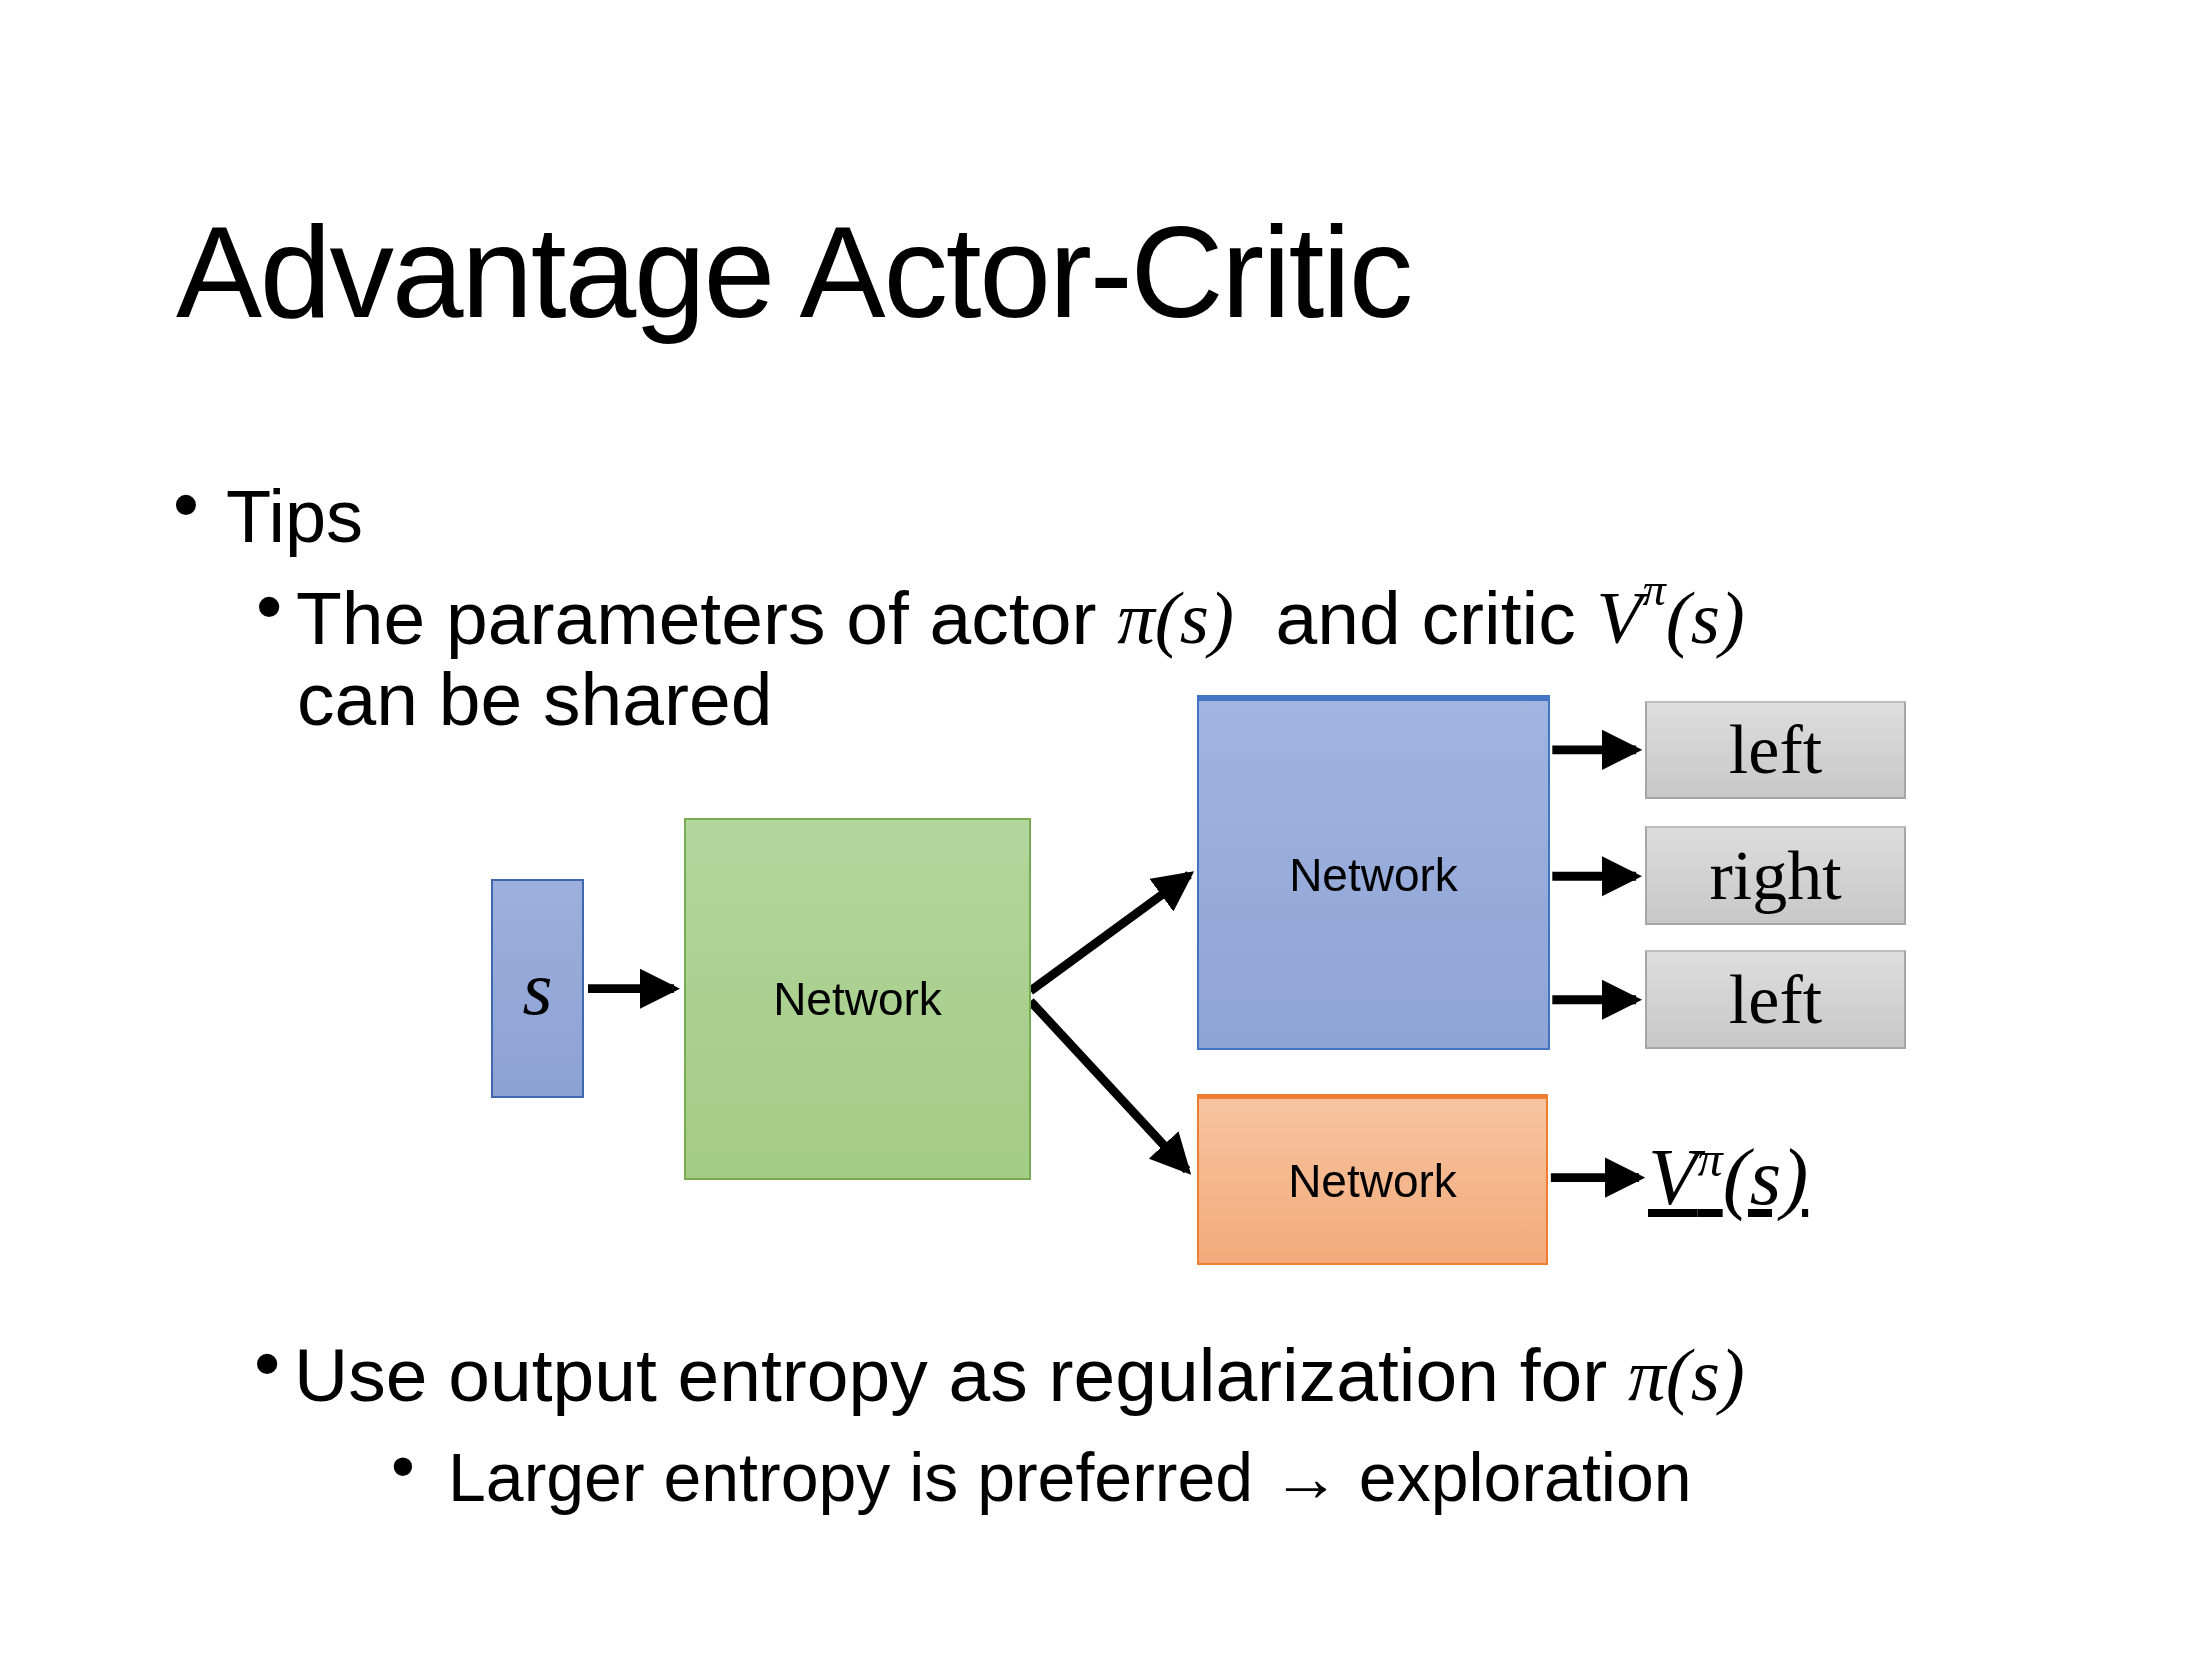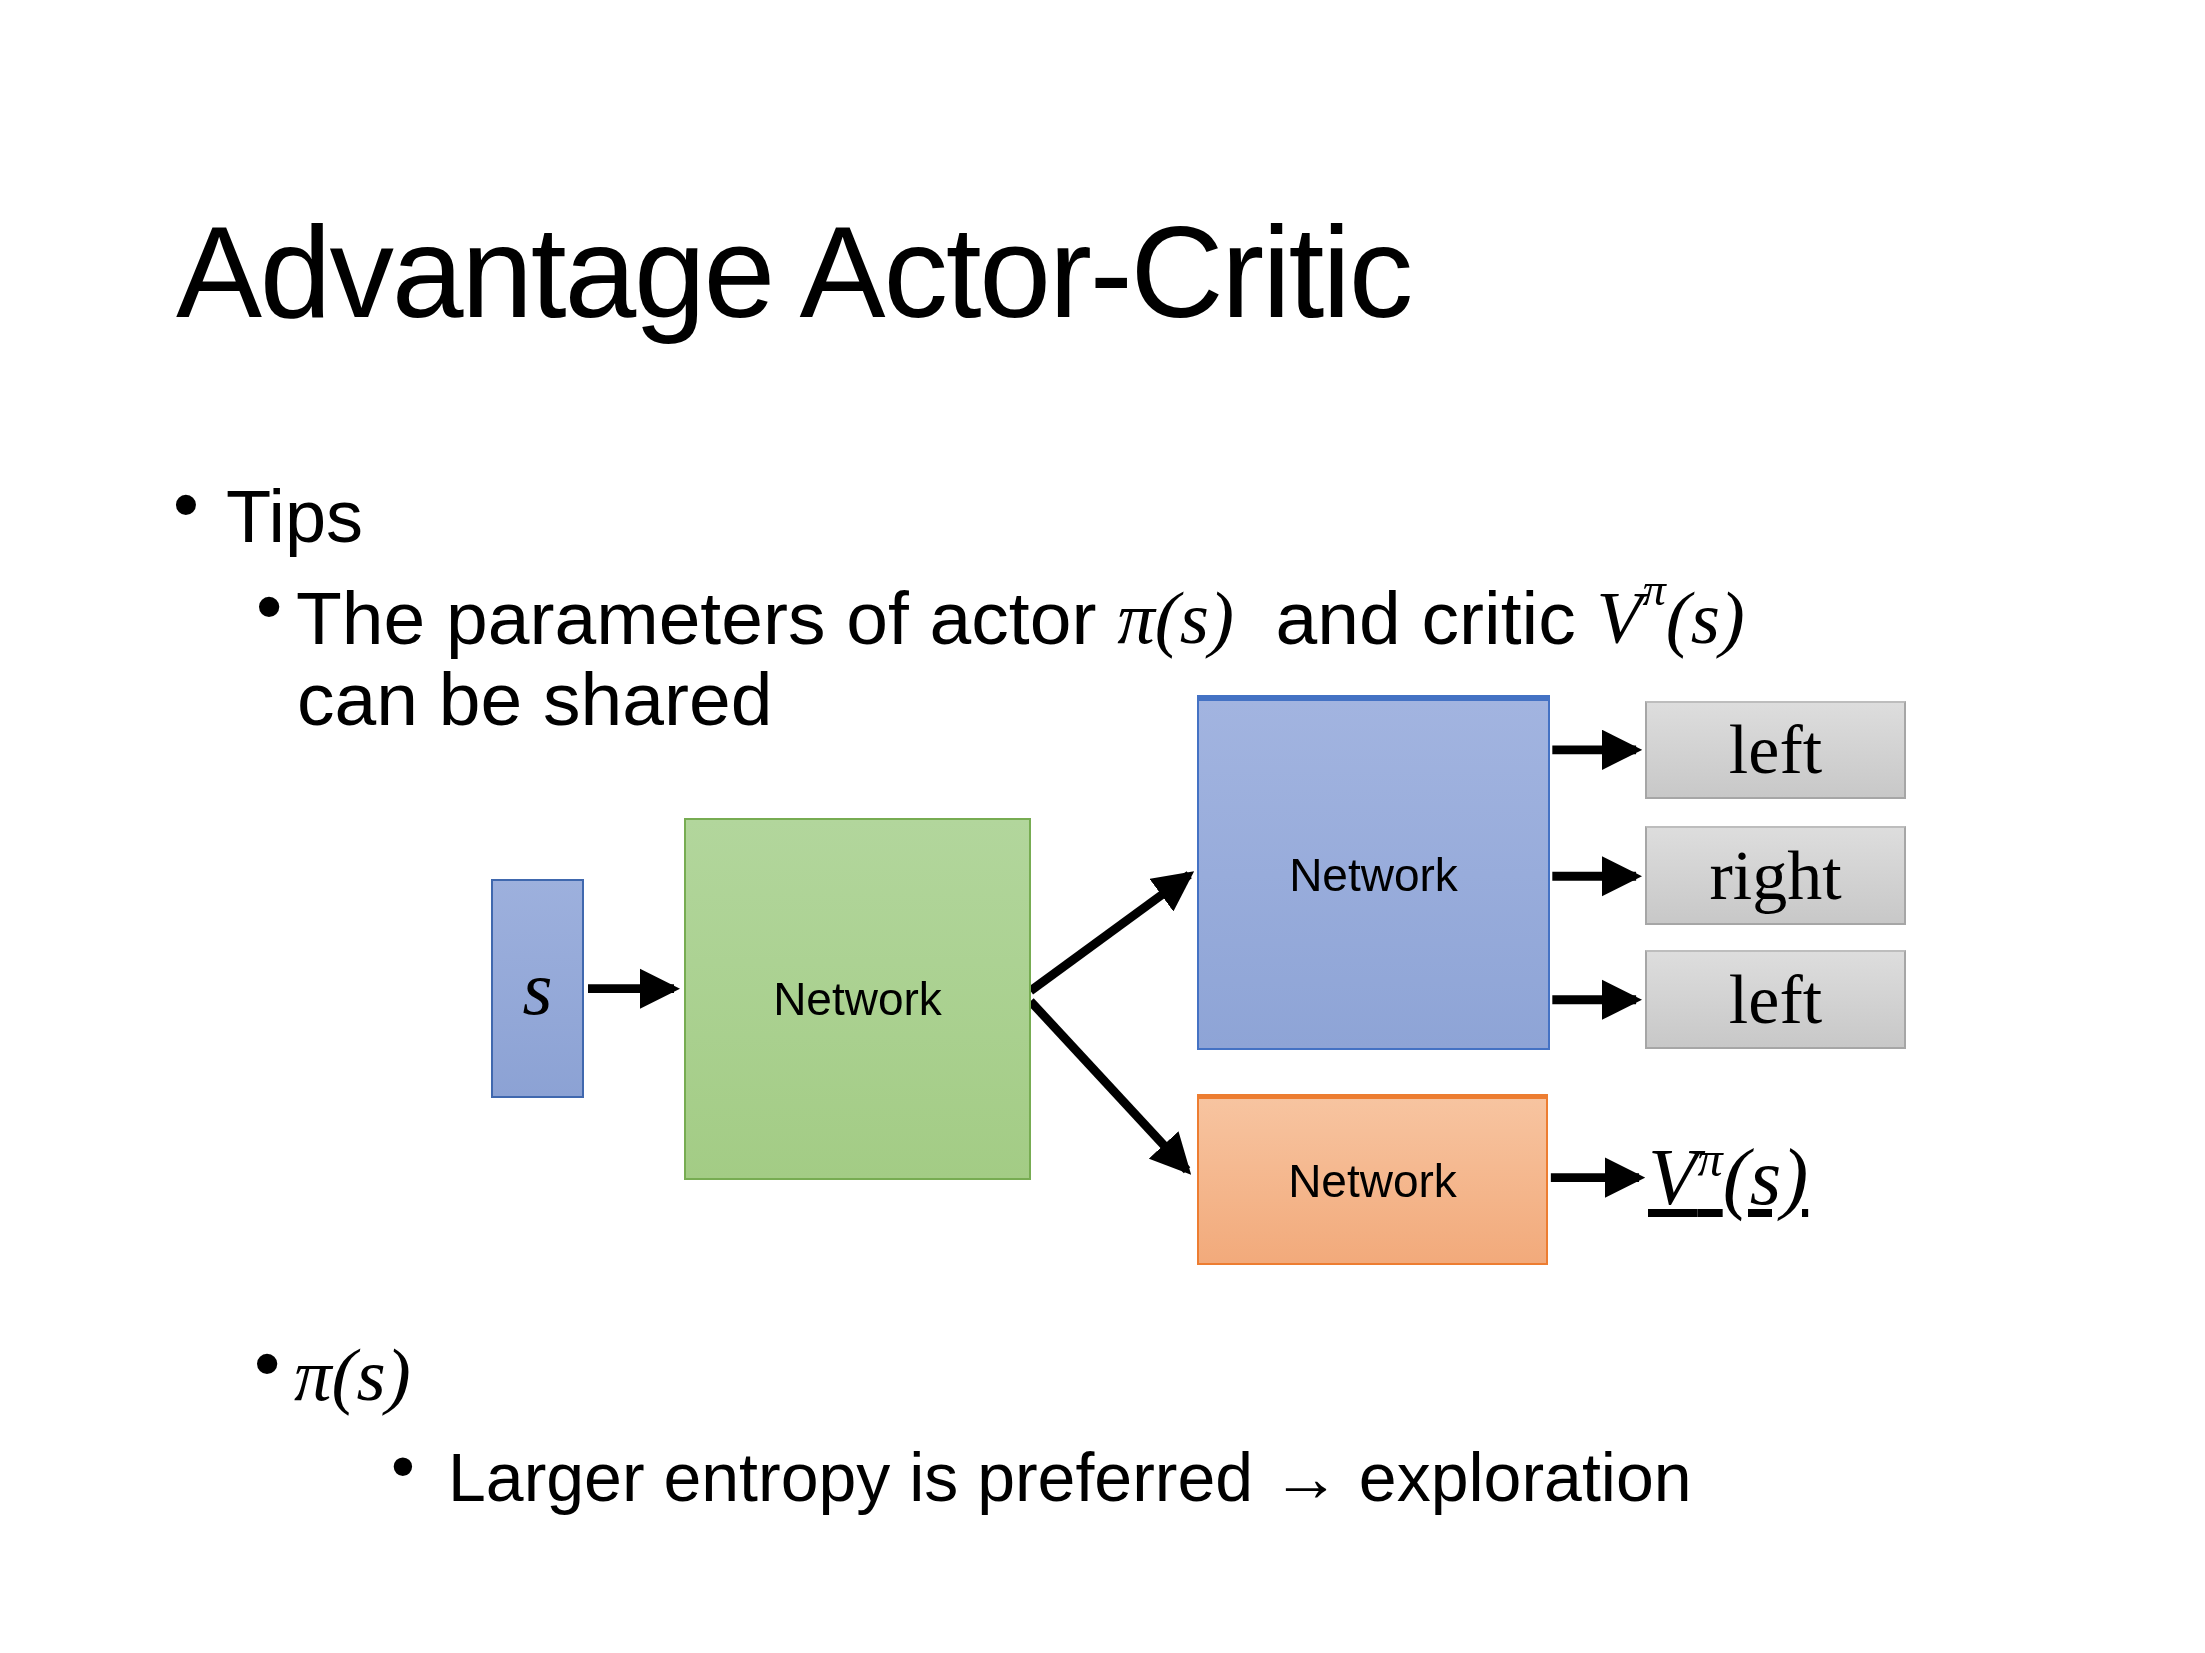--- a/index.html
+++ b/index.html
@@ -57,21 +57,21 @@
   <span class="bullet gap1">•</span><span class="seg">Tips</span>
 </div>
 
 <div class="abs bline l2" style="left:256px;top:563px;">
   <span class="bullet gap2">•</span><span class="seg">The parameters of actor </span><span class="seg math">π(s)</span><span class="seg">  and critic </span><span class="seg math">V</span><span class="msup">π</span><span class="seg math">(s)</span>
 </div>
 
 <div class="abs l2" style="left:297px;top:656px;">can be shared</div>
 
 <div class="abs bline l2" style="left:254px;top:1320px;">
-  <span class="bullet gap2">•</span><span class="seg math">π(s)</span>
+  <span class="bullet gap2">•</span><span class="seg">Use output entropy as regularization for </span><span class="seg math">π(s)</span>
 </div>
 
 <div class="abs bline l3" style="left:391px;top:1426px;">
   <span class="bullet gap3">•</span><span class="seg">Larger entropy is preferred → exploration</span>
 </div>
 
 <svg class="abs arrows" viewBox="0 0 3000 2250">
   <defs>
     <marker id="ah" viewBox="0 0 10 10" refX="8.5" refY="5" markerWidth="4.6" markerHeight="4.6" orient="auto-start-reverse">
       <path d="M0,0 L10,5 L0,10 z" fill="#000"></path>

